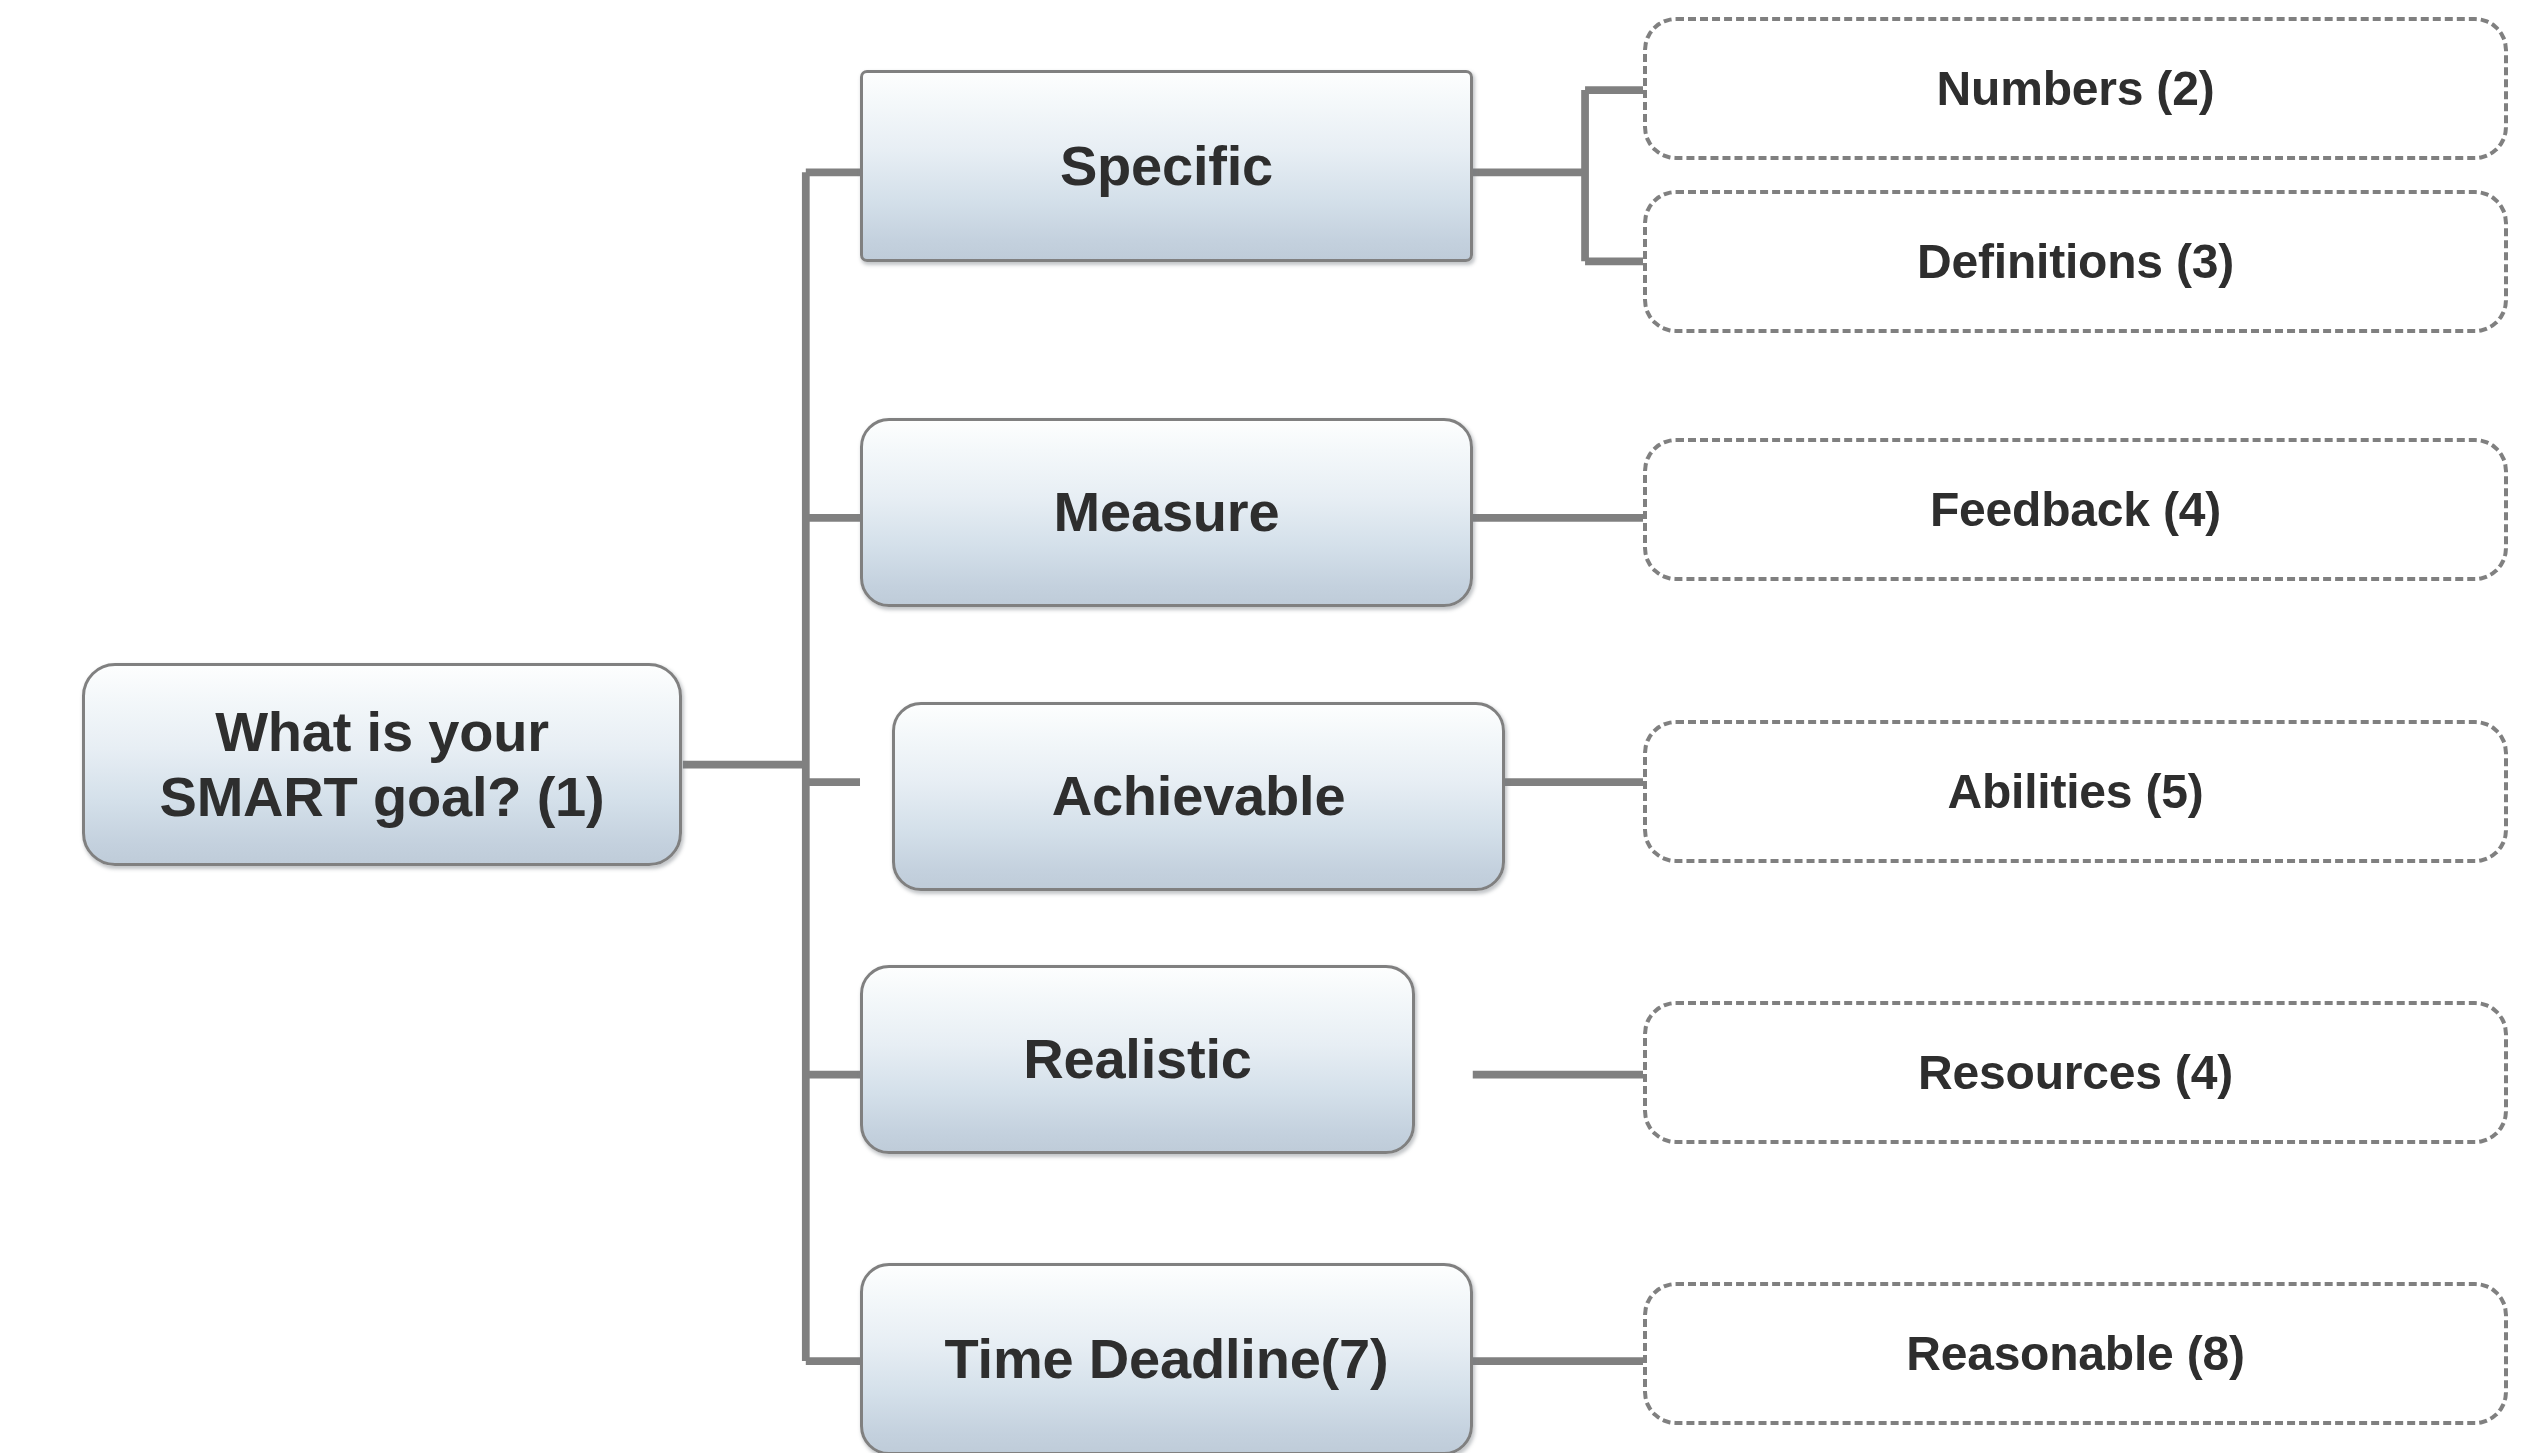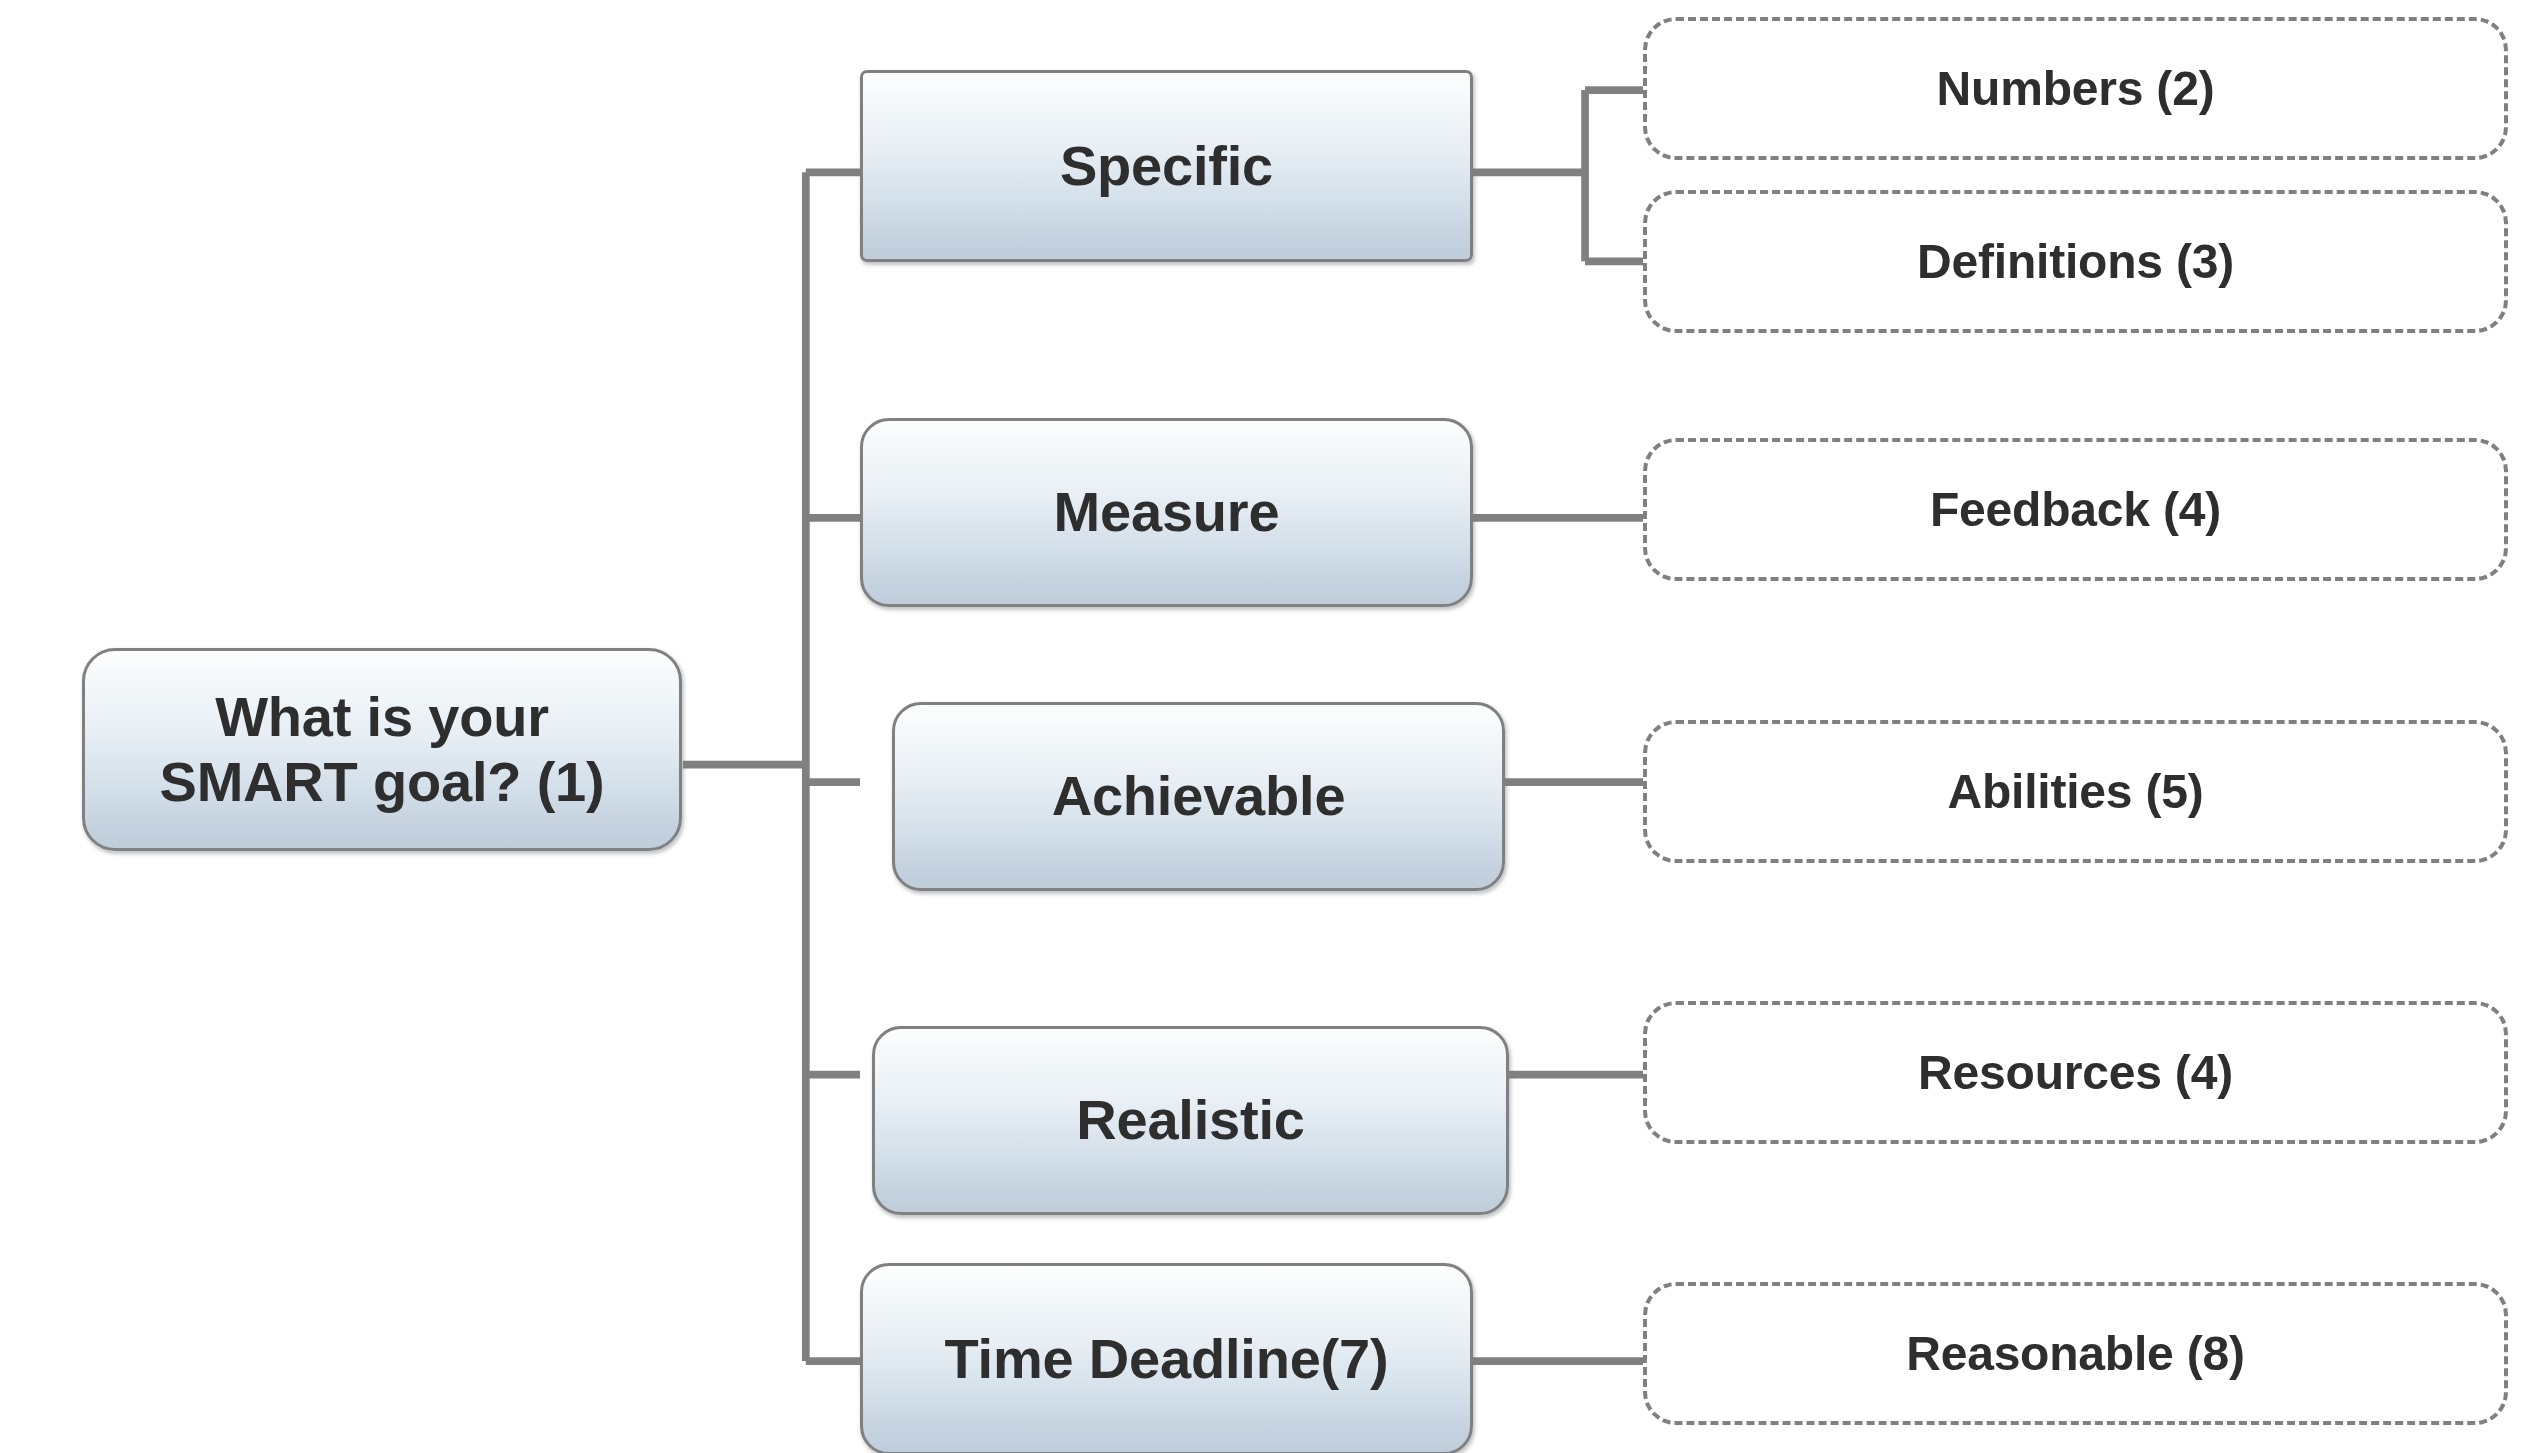--- a/index.html
+++ b/index.html
@@ -68,25 +68,25 @@
     line-height: 1.15;
     white-space: pre-line;
     padding: 0 9.7px;
   }
 
   .label-root   { font-size: 56px; }
   .label-branch { font-size: 56px; }
   .label-leaf   { font-size: 48px; }
 
   
-  .n-root       { left: 82px;  top: 648px;  width: 600px; height: 203px; border-radius: 33px; }
+  .n-root       { left: 82px;  top: 663px;  width: 600px; height: 203px; border-radius: 33px; }
   .n-specific   { left: 860px; top: 70px;   width: 613px; height: 192px; border-radius: 7px; }
   .n-measure    { left: 860px; top: 418px;  width: 613px; height: 189px; text-align: right; }
   .n-achievable { left: 892px; top: 702px;  width: 613px; height: 189px; }
-  .n-realistic  { left: 860px; top: 1026px; width: 637px; height: 189px; margin-left: 12px; }
+  .n-realistic  { left: 860px; top: 965px; width: 555px; height: 189px; }
   .n-time       { left: 860px; top: 1263px; width: 613px; height: 192px; }
 
   .d-numbers    { left: 1643px; top: 17.4px;   width: 865px; height: 143px; }
   .d-definitions{ left: 1643px; top: 190px;  width: 865px; height: 143px; text-align: right; }
   .d-feedback   { left: 1643px; top: 438px;  width: 865px; height: 143px; }
   .d-abilities  { left: 1643px; top: 720px;  width: 865px; height: 143px; }
   .d-resources  { left: 1643px; top: 1001px; width: 865px; height: 143px; }
   .d-reasonable { left: 1643px; top: 1282px; width: 865px; height: 143px; }
 </style>
 </head>

